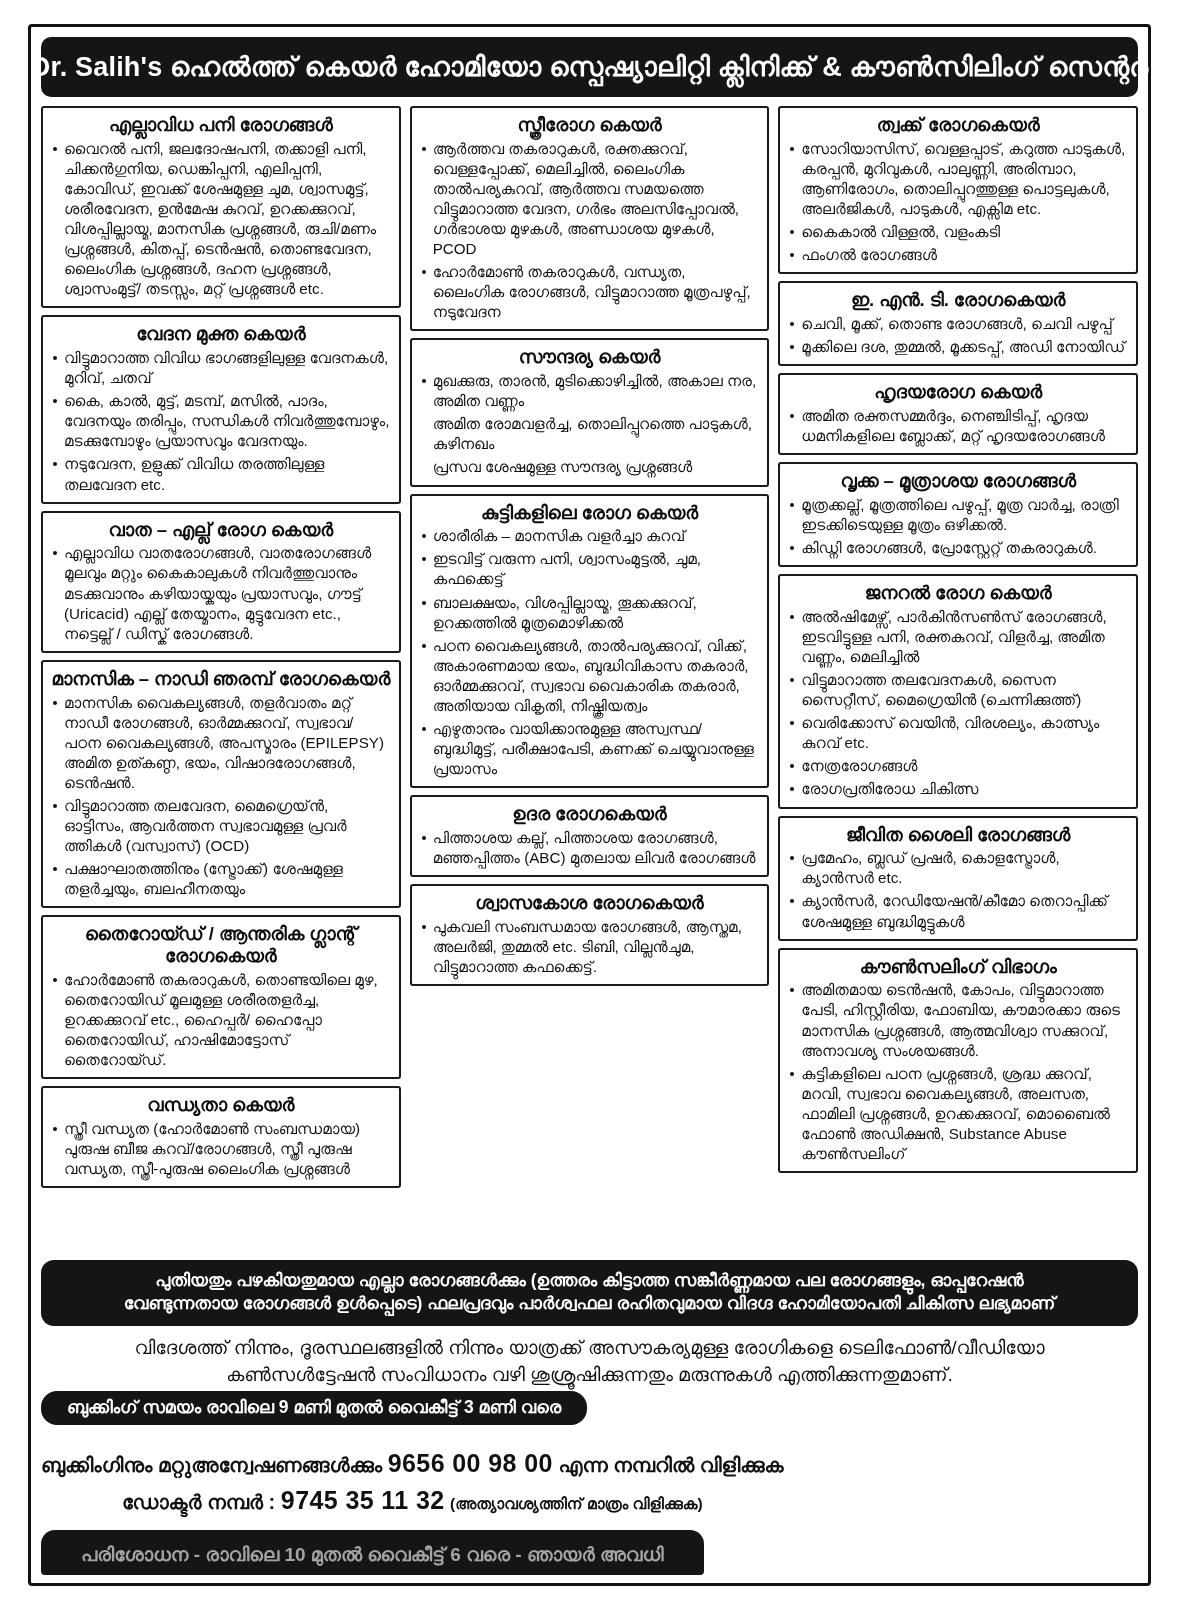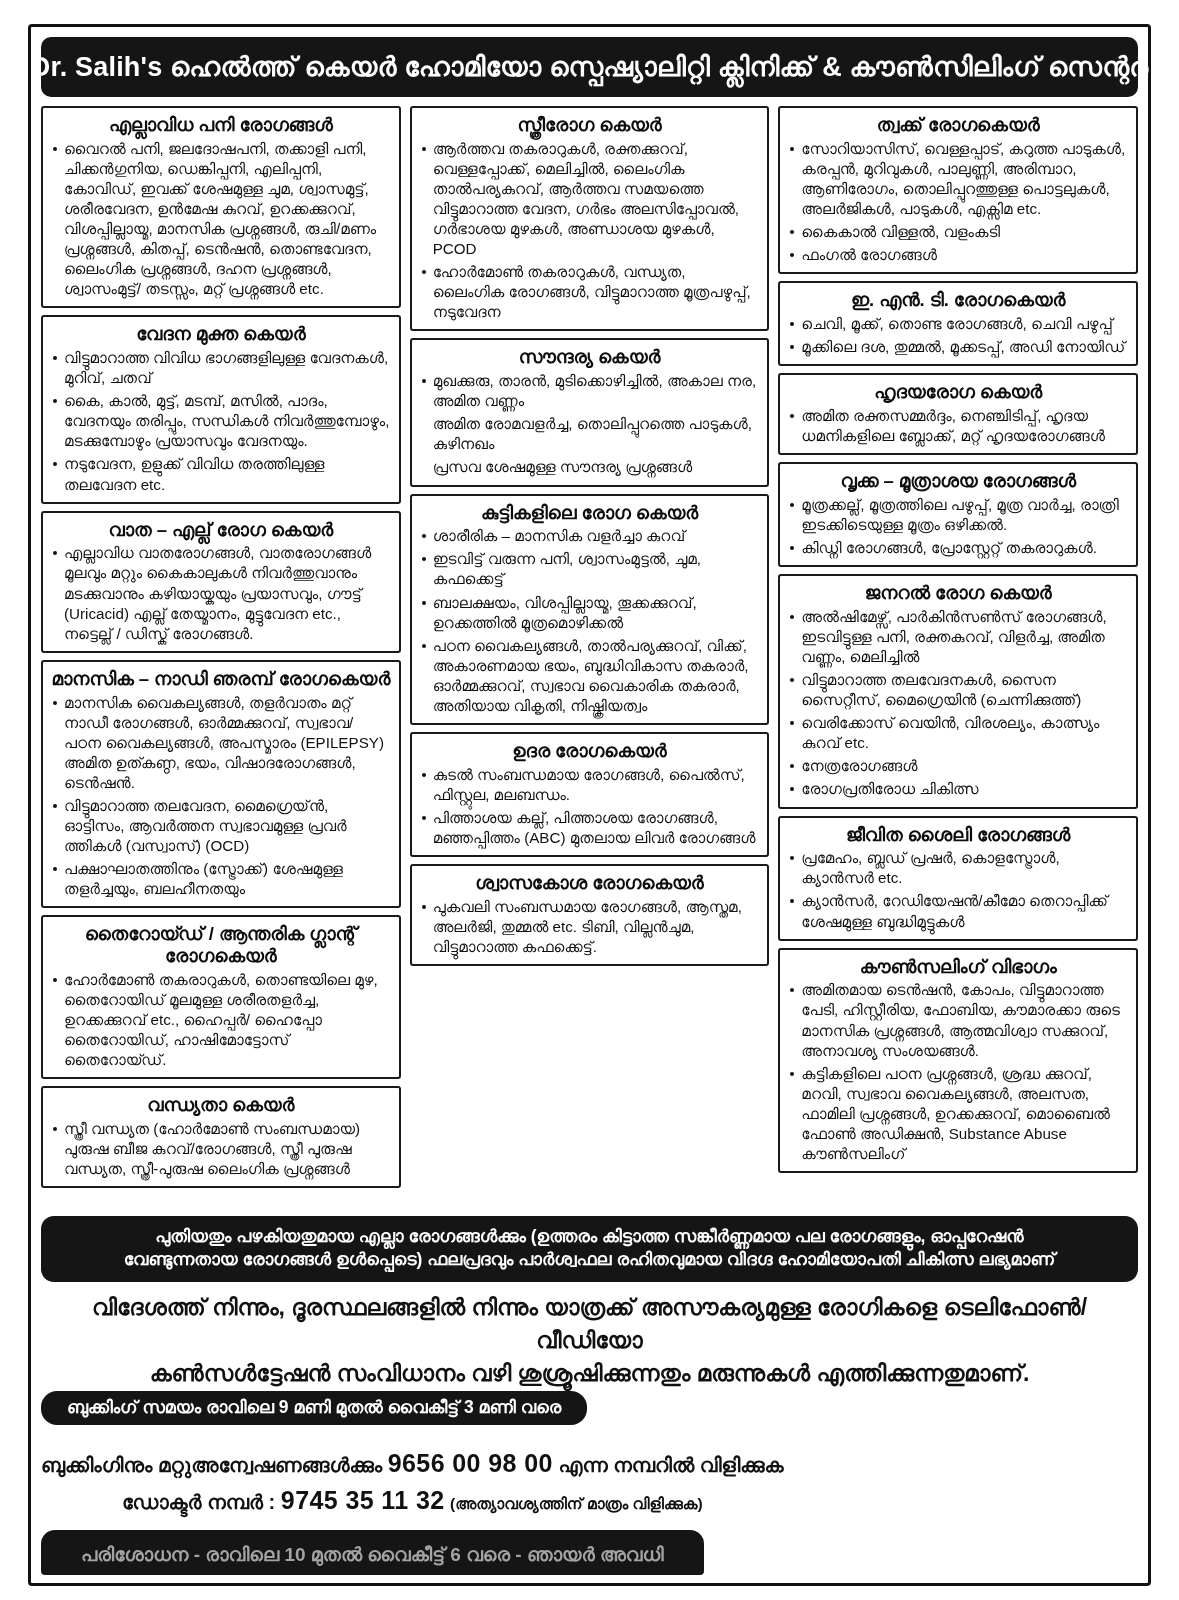--- a/index.html
+++ b/index.html
@@ -135,22 +135,22 @@
     font-weight: bold;
     line-height: 1.36;
   }
 
   .footer-note {
     width: 100%;
     text-align: center;
     margin-top: 9px;
   }
   .footer-note p {
-    font-size: 23px;
-    font-weight: bold;
+    font-size: 19px;
+    font-weight: normal;
     color: #111;
     line-height: 1.42;
   }
 
   .pill {
     display: inline-block;
     background: #151515;
     color: #fff;
     border-radius: 16px;
     padding: 6px 26px 7px 26px;
@@ -264,26 +264,26 @@
               <li class="nobullet">പ്രസവ ശേഷമുള്ള സൗന്ദര്യ പ്രശ്നങ്ങൾ</li>
             </ul>
           </div>
           <div class="card">
             <div class="card-title">കുട്ടികളിലെ രോഗ കെയർ</div>
             <ul class="items">
               <li>ശാരീരിക – മാനസിക വളർച്ചാ കുറവ്</li>
               <li>ഇടവിട്ട് വരുന്ന പനി, ശ്വാസംമുട്ടൽ, ചുമ, കഫക്കെട്ട്</li>
               <li>ബാലക്ഷയം, വിശപ്പില്ലായ്മ, തൂക്കക്കുറവ്, ഉറക്കത്തിൽ മൂത്രമൊഴിക്കൽ</li>
               <li>പഠന വൈകല്യങ്ങൾ, താൽപര്യക്കുറവ്, വിക്ക്, അകാരണമായ ഭയം, ബുദ്ധിവികാസ തകരാർ, ഓർമ്മക്കുറവ്, സ്വഭാവ വൈകാരിക തകരാർ, അതിയായ വികൃതി, നിഷ്ക്രിയത്വം</li>
+              <li>എഴുതാനും വായിക്കാനുമുള്ള അസ്വസ്ഥ/ ബുദ്ധിമുട്ട്, പരീക്ഷാപേടി, കണക്ക് ചെയ്യുവാനുള്ള പ്രയാസം</li>
             </ul>
           </div>
           <div class="card">
             <div class="card-title">ഉദര രോഗകെയർ</div>
             <ul class="items">
-              <li>കുടൽ സംബന്ധമായ രോഗങ്ങൾ, പൈൽസ്, ഫിസ്റ്റുല, മലബന്ധം.</li>
               <li>പിത്താശയ കല്ല്, പിത്താശയ രോഗങ്ങൾ, മഞ്ഞപ്പിത്തം (ABC) മുതലായ ലിവർ രോഗങ്ങൾ</li>
             </ul>
           </div>
           <div class="card">
             <div class="card-title">ശ്വാസകോശ രോഗകെയർ</div>
             <ul class="items">
               <li>പുകവലി സംബന്ധമായ രോഗങ്ങൾ, ആസ്തമ, അലർജി, തുമ്മൽ etc. ടിബി, വില്ലൻചുമ, വിട്ടുമാറാത്ത കഫക്കെട്ട്.</li>
             </ul>
           </div>
         </div>

